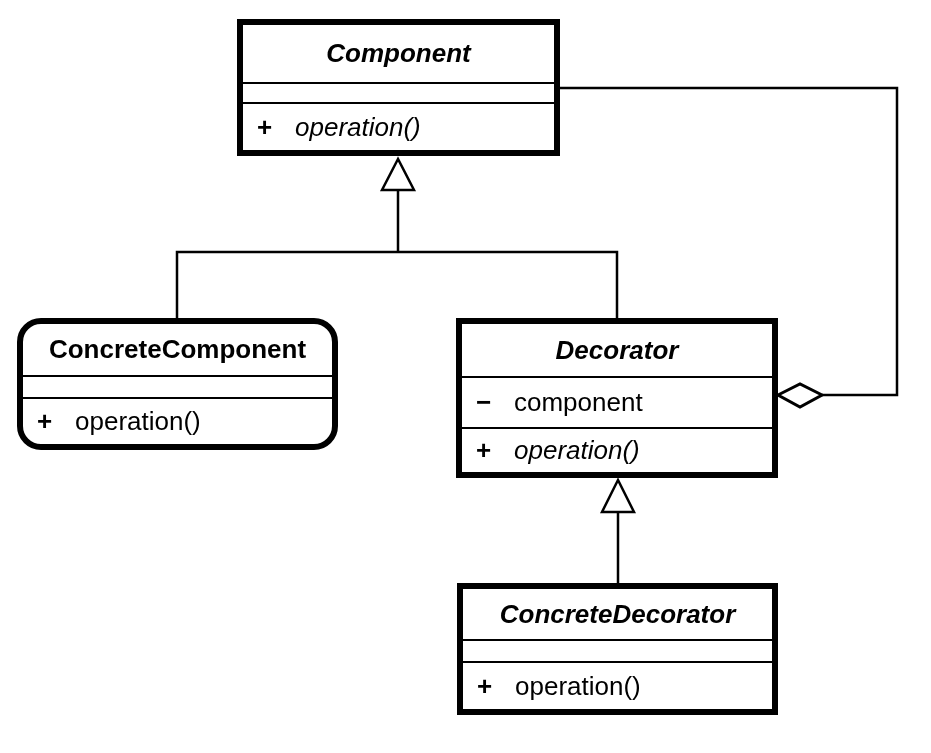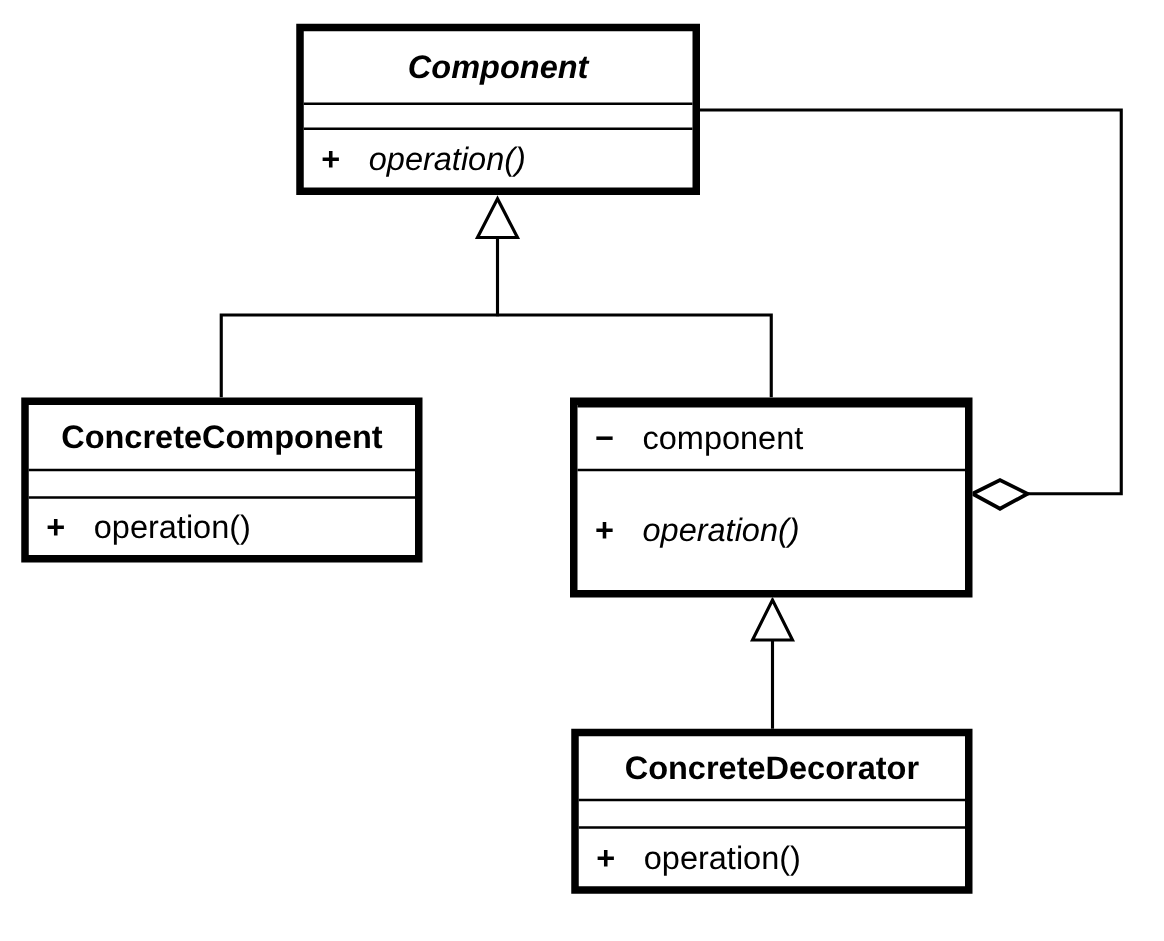--- a/index.html
+++ b/index.html
@@ -82,48 +82,49 @@
     <div class="title abstract" style="height:57px;">Component</div>
     <div class="compartment attrs" style="height:20px;"></div>
     <div class="compartment ops">
       <div class="member">
         <span class="sign">+</span>
         <span class="mname abstract">operation()</span>
       </div>
     </div>
   </div>
 
-  <div class="uml-class" style="left:17px; top:318px; width:321px; height:132px;">
+  <div class="uml-class" style="left:17px; top:318px; width:321px; height:132px;border-radius:24px;">
     <div class="title" style="height:51px;">ConcreteComponent</div>
     <div class="compartment attrs" style="height:22px;"></div>
     <div class="compartment ops">
       <div class="member">
         <span class="sign">+</span>
         <span class="mname">operation()</span>
       </div>
     </div>
   </div>
 
   <div class="uml-class" style="left:456px; top:318px; width:322px; height:160px;">
+    <div class="title abstract" style="height:52px;">Decorator</div>
     <div class="compartment attrs filled" style="height:51px;">
       <div class="member">
         <span class="sign">−</span>
         <span class="mname">component</span>
       </div>
     </div>
     <div class="compartment ops">
       <div class="member">
         <span class="sign">+</span>
         <span class="mname abstract">operation()</span>
       </div>
     </div>
   </div>
 
   <div class="uml-class" style="left:457px; top:583px; width:321px; height:132px;">
-    <div class="title" style="height:50px;">ConcreteDecorator</div>
+    <div class="title" style="height:50px;font-style:italic;">ConcreteDecorator</div>
     <div class="compartment attrs" style="height:22px;"></div>
     <div class="compartment ops">
       <div class="member">
         <span class="sign">+</span>
         <span class="mname">operation()</span>
       </div>
     </div>
   </div>
 
 </div>

